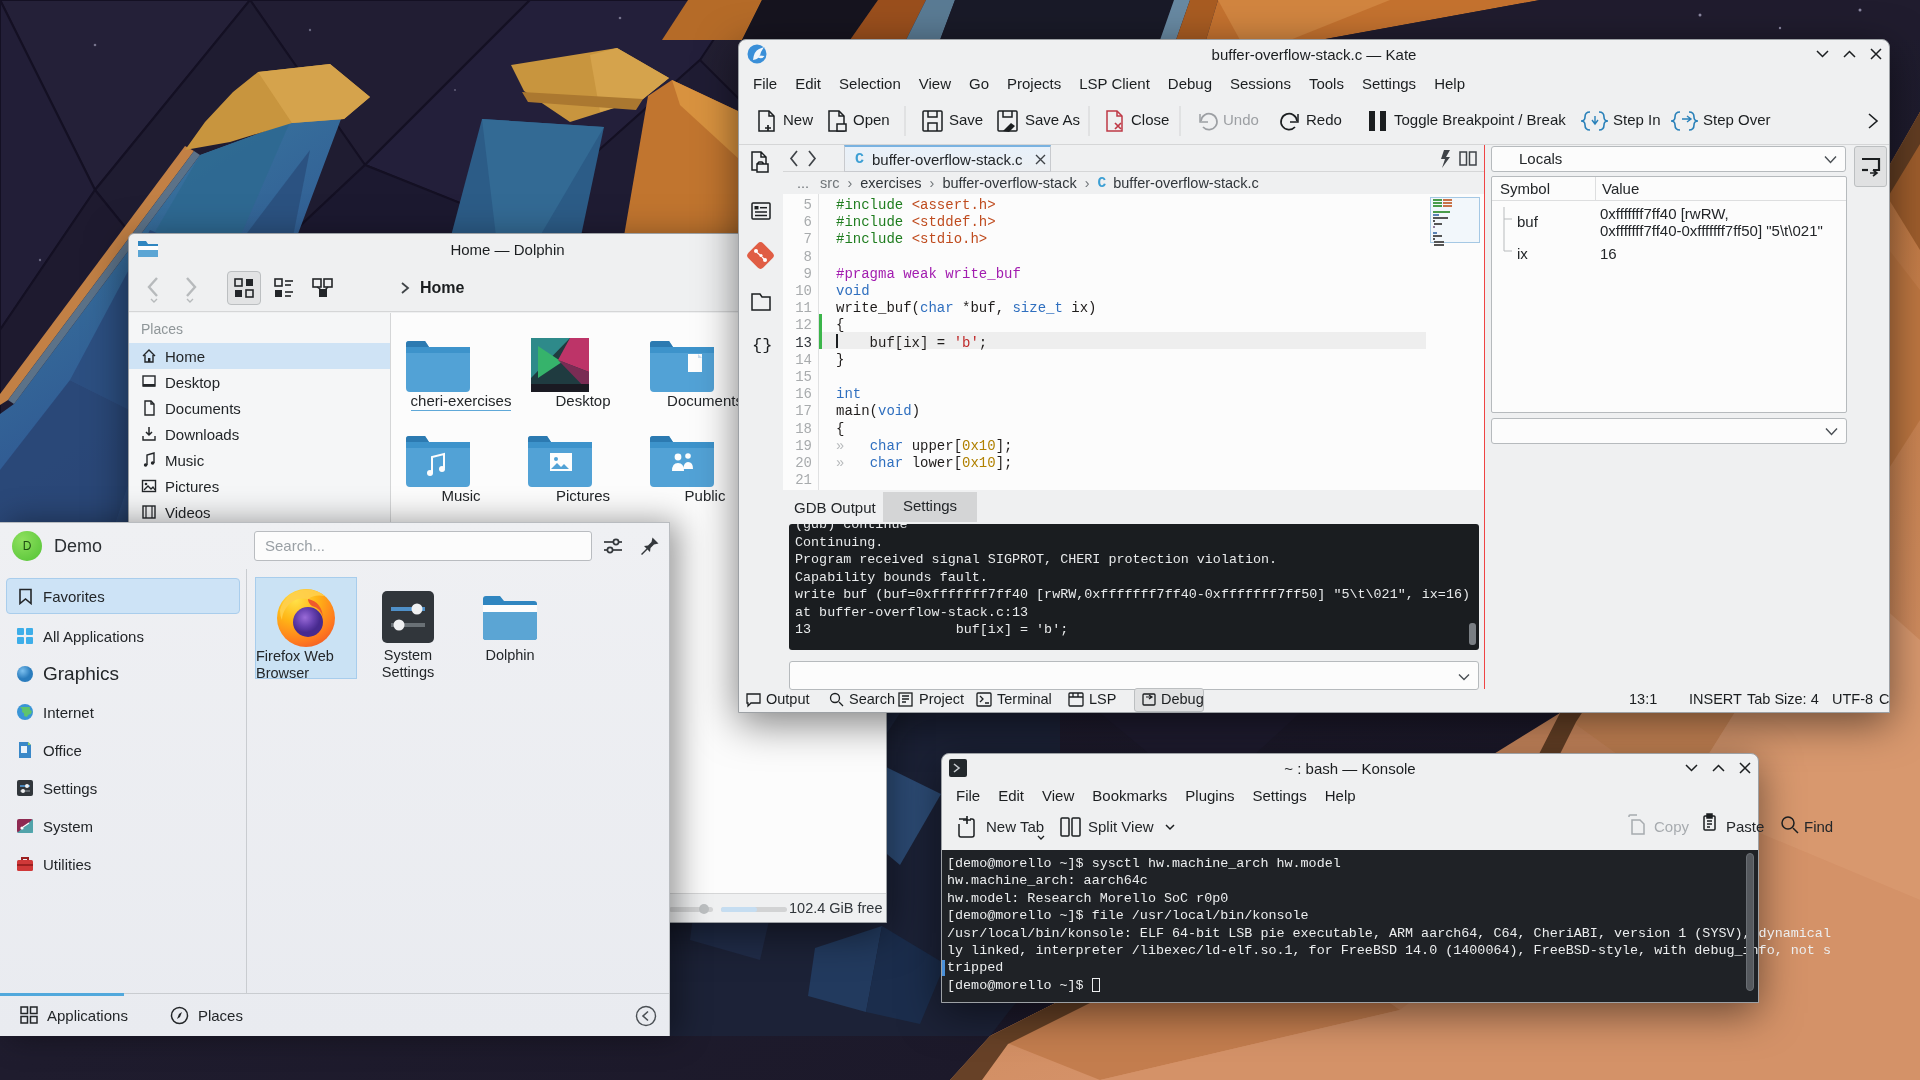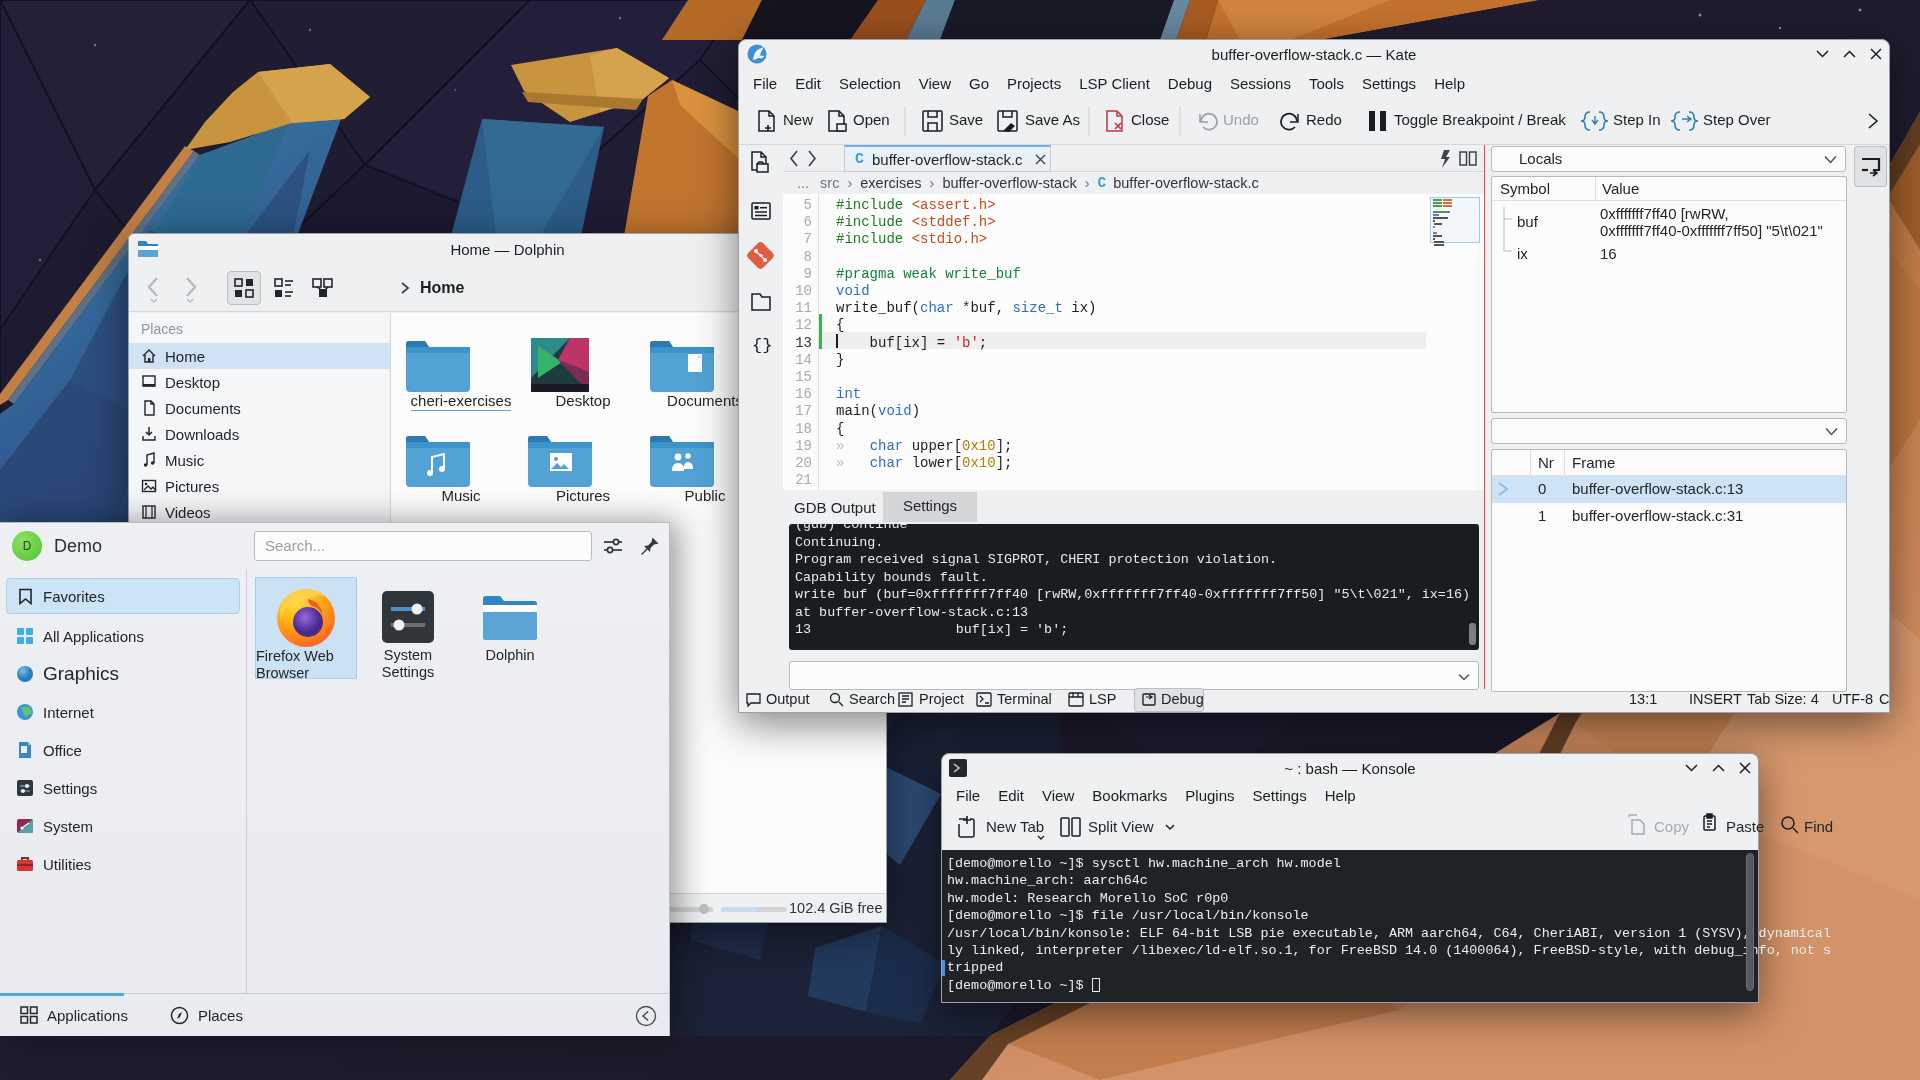--- a/index.html
+++ b/index.html
@@ -577,21 +577,21 @@
 16
 17
 18
 19
 20
 21</pre>
       <pre style="position:absolute;left:53px;top:3px;font-family:inherit;color:#1f1c1b"><span style="color:#1f7d1f">#include </span><span style="color:#bf4b1e">&lt;assert.h&gt;</span>
 <span style="color:#1f7d1f">#include </span><span style="color:#bf4b1e">&lt;stddef.h&gt;</span>
 <span style="color:#1f7d1f">#include </span><span style="color:#bf4b1e">&lt;stdio.h&gt;</span>
 
-<span style="color:#15803d">#pragma weak write_buf</span>
+<span style="color:#a21caf">#pragma weak write_buf</span>
 <span style="color:#2f6fbf">void</span>
 write_buf(<span style="color:#2f6fbf">char</span> *buf, <span style="color:#2f6fbf">size_t</span> ix)
 {
     buf[ix] = <span style="color:#bf2a2a">'b'</span>;
 }
 
 <span style="color:#2f6fbf">int</span>
 main(<span style="color:#2f6fbf">void</span>)
 {
 <span style="color:#b8bbbd">»</span>   <span style="color:#2f6fbf">char</span> upper[<span style="color:#b08000">0x10</span>];
@@ -669,39 +669,20 @@
         <span style="position:absolute;left:25px;top:36px">buf</span>
         <span style="position:absolute;left:108px;top:28px;line-height:17px">0xfffffff7ff40 [rwRW,<br>0xfffffff7ff40-0xfffffff7ff50] "5\t\021"</span>
         <span style="position:absolute;left:25px;top:68px">ix</span>
         <span style="position:absolute;left:108px;top:68px">16</span>
       </div>
       <div class="combo" style="left:6px;top:273px;width:356px;height:26px">
           <span class="chev"><svg width="13" height="9" viewBox="0 0 13 9">
               <path d="M1 1 l5.5 6 L12 1" stroke="#4a4f54" stroke-width="1.4" fill="none"></path>
             </svg></span>
         </div>
-      <div class="whitebox" style="left:6px;top:304px;width:356px;height:243px;border-radius:2px;font-size:15px">
-        <div style="height:26px;border-bottom:1px solid #dddedf;position:relative">
-            <span style="position:absolute;left:46px;top:4px">Nr</span>
-            <span style="position:absolute;left:80px;top:4px">Frame</span>
-            <div style="position:absolute;left:38px;top:0;width:1px;height:26px;background:#dddedf"></div>
-            <div style="position:absolute;left:72px;top:0;width:1px;height:26px;background:#dddedf"></div>
-          </div>
-        <div style="position:absolute;left:0;top:26px;width:100%;height:27px;background:#cfe3f7">
-          <svg width="12" height="14" viewBox="0 0 12 14" style="position:absolute;left:5px;top:6px">
-              <path d="M2 1 l8 6 -8 6" fill="none" stroke="#8abde4" stroke-width="2"></path>
-            </svg>
-          <span style="position:absolute;left:46px;top:4px">0</span>
-            <span style="position:absolute;left:80px;top:4px">buffer-overflow-stack.c:13</span>
-        </div>
-        <div style="position:absolute;left:0;top:53px;width:100%;height:27px">
-          <span style="position:absolute;left:46px;top:4px">1</span>
-            <span style="position:absolute;left:80px;top:4px">buffer-overflow-stack.c:31</span>
-        </div>
-      </div>
     </div>
   </div>
 
   <div style="position:absolute;left:0;bottom:0;width:100%;height:23px;font-size:14.5px;color:#1b1e20">
     <svg width="1152" height="23" viewBox="0 0 1152 23" style="position:absolute">
       <g fill="none" stroke="#1b1e20" stroke-width="1.3">
         <path d="M8 5 h13 v9 h-9 l-3 3 v-3 h-1 z"></path>
         <circle cx="96" cy="9" r="4.5"></circle>
           <path d="M100 13 l4 4"></path>
         <g>

